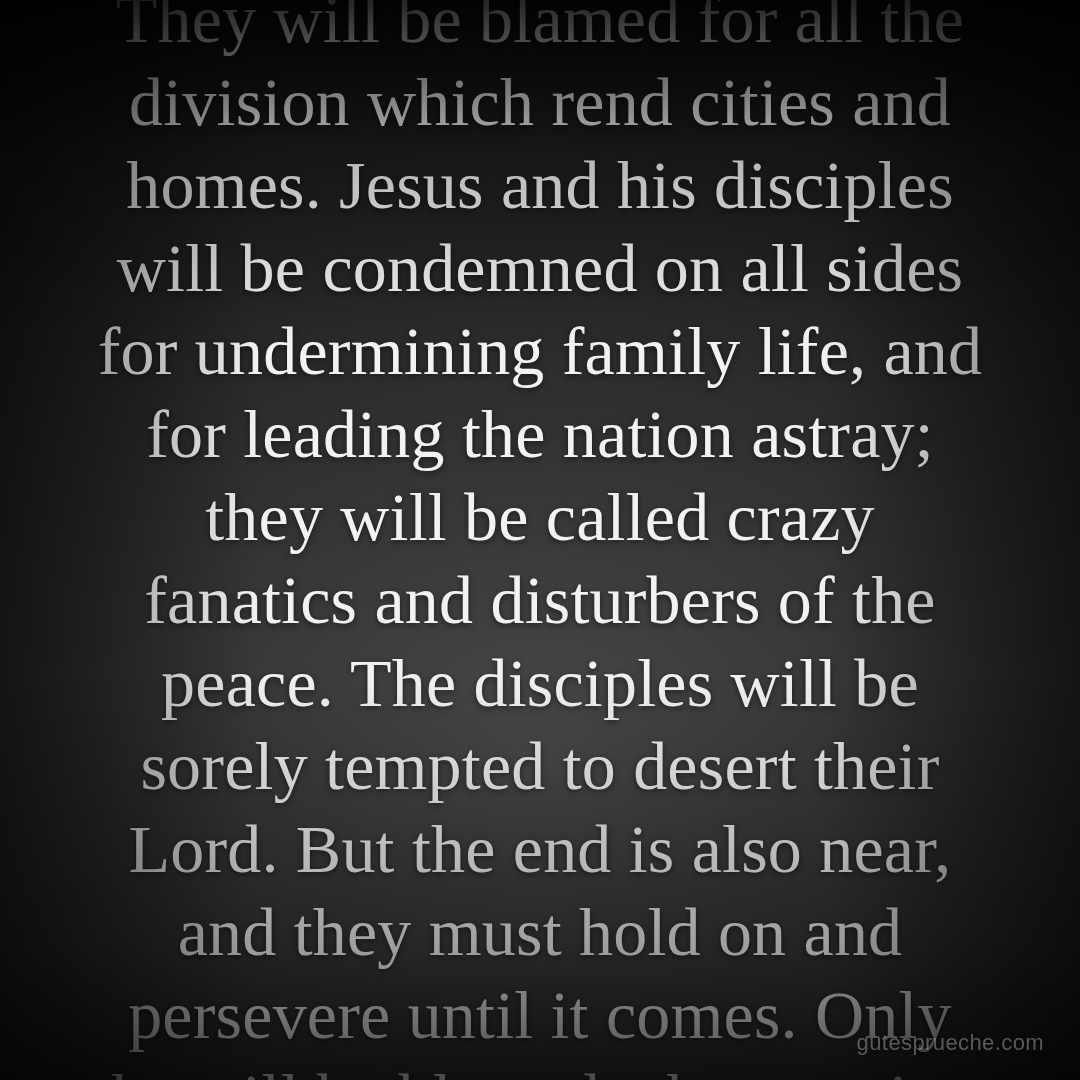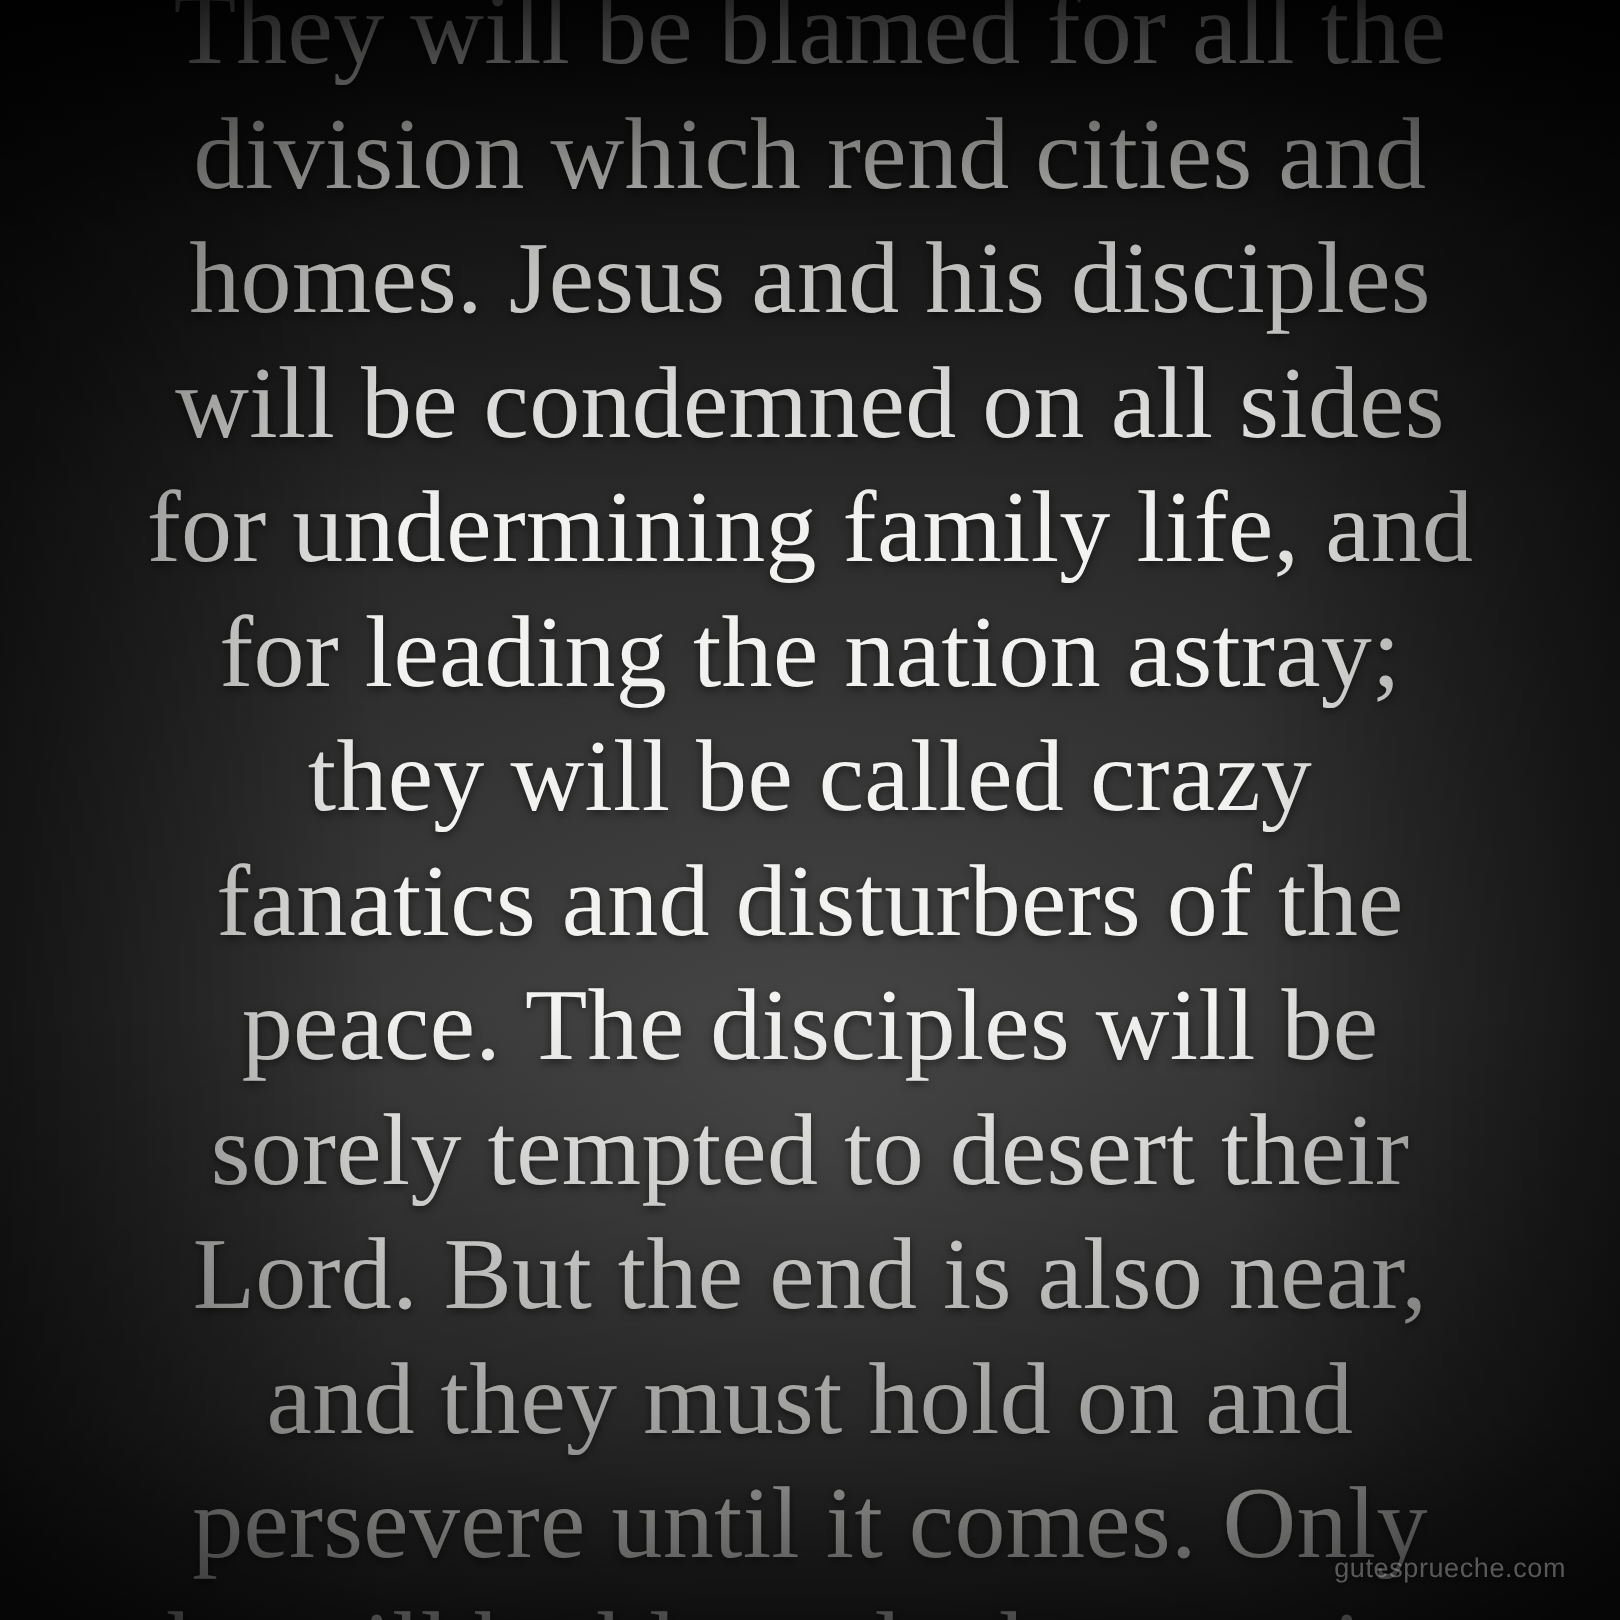--- a/index.html
+++ b/index.html
@@ -44,21 +44,21 @@
     letter-spacing: 0.2px;
     white-space: pre-wrap;
     text-shadow: 0 2px 6px rgba(0,0,0,0.55);
   }
   #watermark {
     position: absolute;
     right: 36px;
     bottom: 24px;
     color: rgba(200,200,200,0.42);
     font-family: "Liberation Sans", sans-serif;
-    font-size: 18px;
+    font-size: 22px;
     letter-spacing: 0.4px;
     text-shadow: 0 1px 3px rgba(0,0,0,0.6);
     margin-top: 12px;
   }
 </style>
 </head>
 <body>
 
 <div id="quote-card">
   <div id="quote-text">They will be blamed for all the

